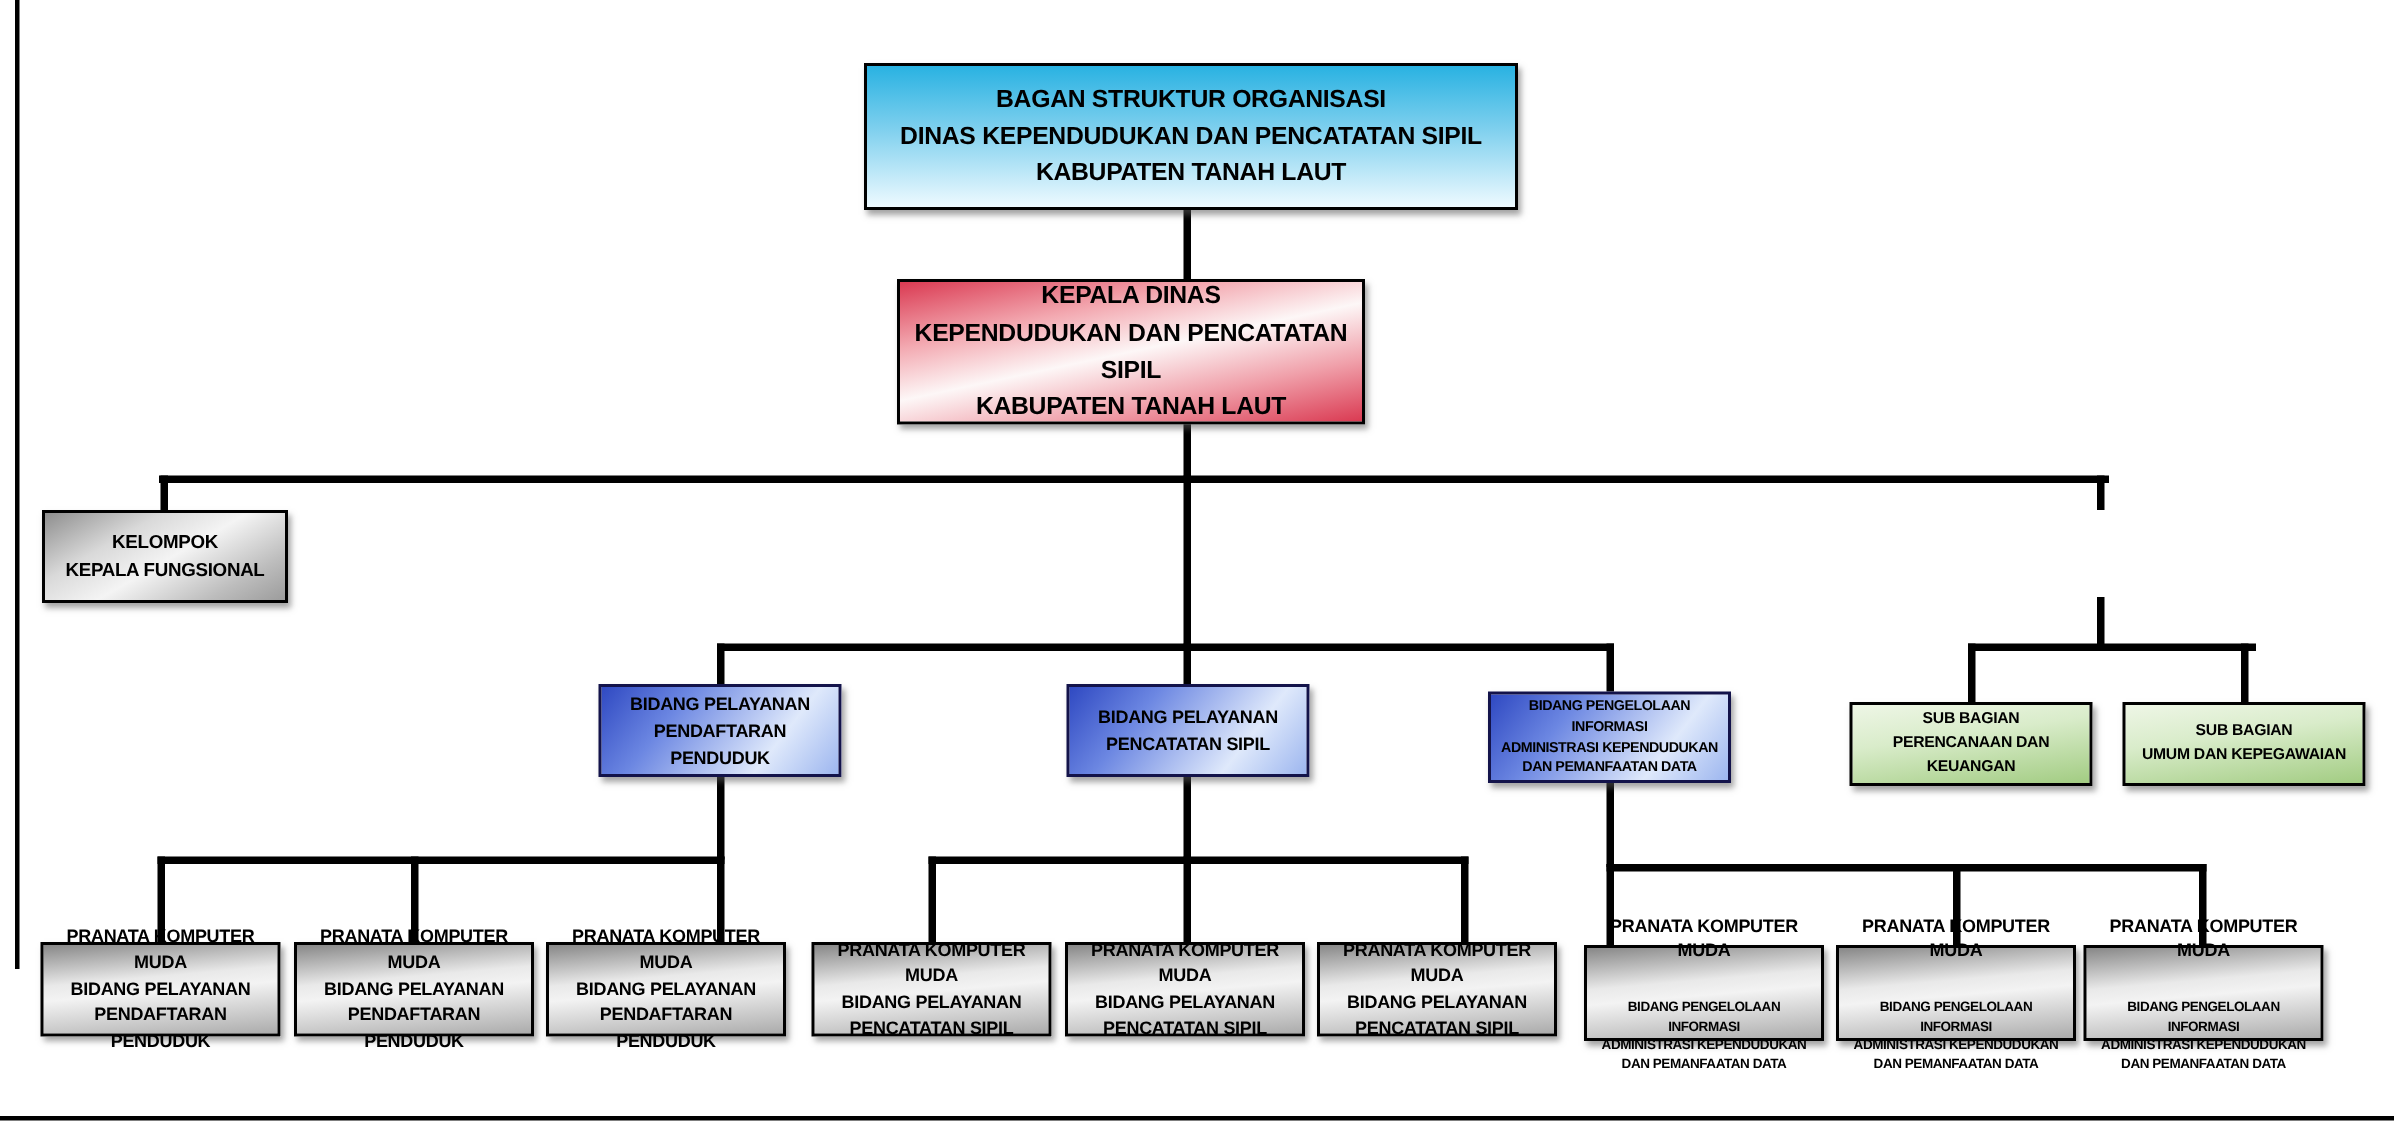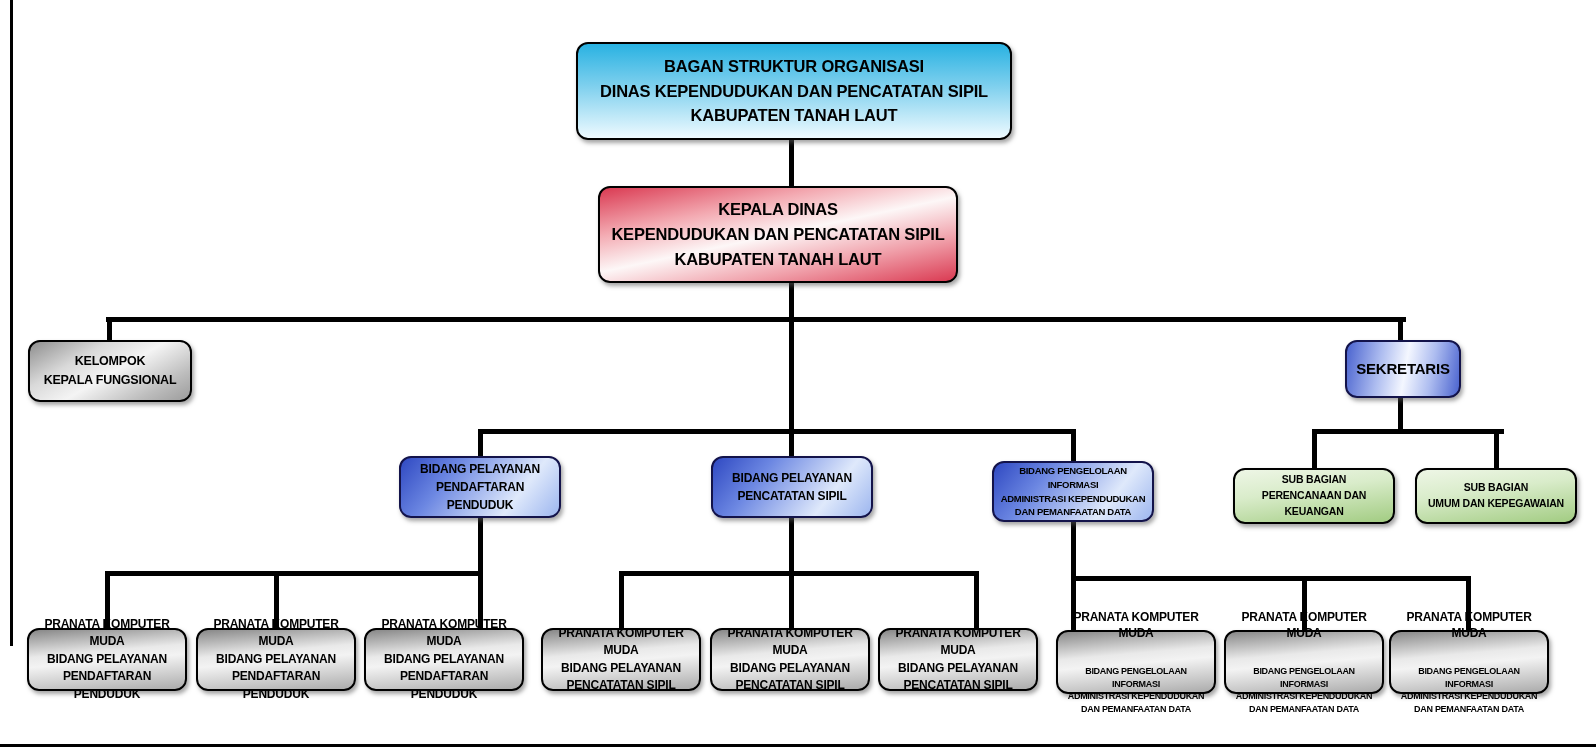--- a/index.html
+++ b/index.html
@@ -1,21 +1,21 @@
 <!DOCTYPE html>
 <html><head>
 <meta charset="utf-8">
 <style>
   html,body{margin:0;padding:0;background:#ffffff;}
   #canvas{
     position:relative;width:1596px;height:752px;background:#ffffff;overflow:hidden;
     font-family:"Liberation Sans",sans-serif;font-weight:bold;color:#000;
   }
   .node{
-    position:absolute;border:2px solid #000;border-radius:12px;
+    position:absolute;border:2px solid #000;border-radius:0;
     display:flex;align-items:center;justify-content:flex-end;text-align:center;
     box-shadow:2px 3px 4px rgba(90,90,90,0.55);
     box-sizing:border-box;letter-spacing:-0.2px;
   }
   .lbl{white-space:pre-line;line-height:1.5;width:100%;padding:0 3px;}
   .head{font-size:12px;line-height:1.35;white-space:pre-line;}
   .sub{font-size:9px;line-height:1.4;white-space:pre-line;letter-spacing:-0.3px;}
   .line{position:absolute;background:#000;}
   .g-cyan{background:linear-gradient(180deg,#29b2e2 0%,#7fd0ee 45%,#eefaff 100%);}
   .g-red{background:linear-gradient(168deg,#da3a52 0%,#f3a9b1 28%,#fdf7f7 50%,#f0a0aa 74%,#da3a52 100%);}
@@ -62,34 +62,31 @@
   <div class="line" style="left:1071px;top:576px;width:5px;height:56px"></div>
   <div class="line" style="left:1302px;top:576px;width:5px;height:56px"></div>
   <div class="line" style="left:1466px;top:576px;width:5px;height:56px"></div>
 
   <div class="node g-cyan" style="left:576px;top:42px;width:436px;height:98px;font-size:16.5px">
     <div class="lbl">BAGAN STRUKTUR ORGANISASI
 DINAS KEPENDUDUKAN DAN PENCATATAN SIPIL
 KABUPATEN TANAH LAUT</div>
   </div>
 
-  <div class="node g-red" style="left:598px;top:186px;width:360px;height:97px;font-size:16.5px">
+  <div class="node g-red" style="left:598px;top:186px;width:312px;height:97px;font-size:16.5px">
     <div class="lbl">KEPALA DINAS
 KEPENDUDUKAN DAN PENCATATAN SIPIL
 KABUPATEN TANAH LAUT</div>
   </div>
 
   <div class="node g-grayd" style="left:28px;top:340px;width:164px;height:62px;font-size:12.5px">
     <div class="lbl">KELOMPOK
 KEPALA FUNGSIONAL</div>
   </div>
 
-  <div class="node g-blueh" style="left:1345px;top:340px;width:116px;height:58px;font-size:15px">
-    <div class="lbl">SEKRETARIS</div>
-  </div>
 
   <div class="node g-blued" style="left:399px;top:456px;width:162px;height:62px;font-size:12px">
     <div class="lbl">BIDANG PELAYANAN
 PENDAFTARAN PENDUDUK</div>
   </div>
 
   <div class="node g-blued" style="left:711px;top:456px;width:162px;height:62px;font-size:12px">
     <div class="lbl">BIDANG PELAYANAN
 PENCATATAN SIPIL</div>
   </div>

